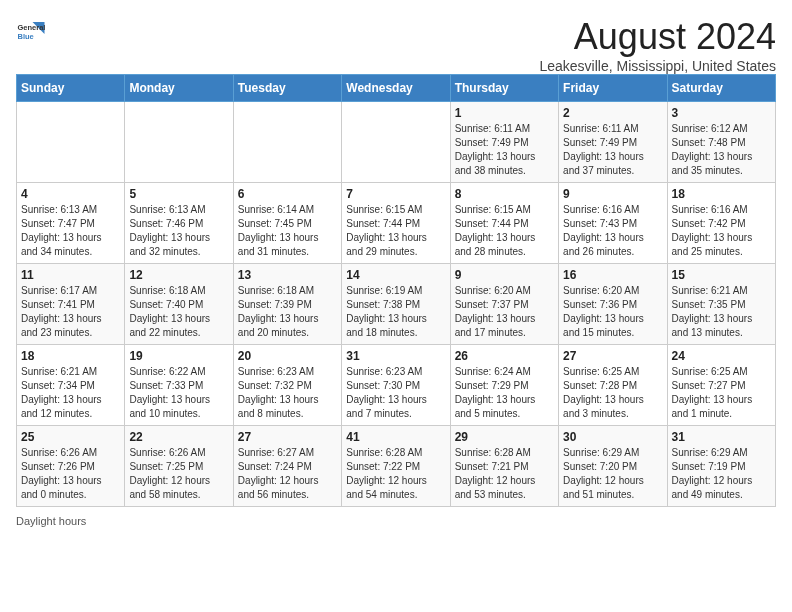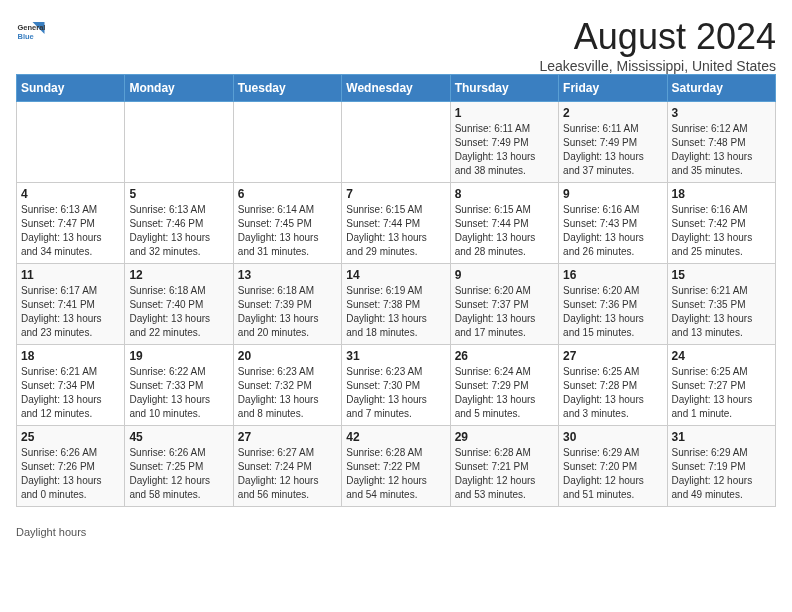--- a/index.html
+++ b/index.html
@@ -72,21 +72,21 @@
     }
     .day-info {
       color: #333;
       font-size: 10px;
       line-height: 1.4;
     }
     .empty-cell {
       background: #fff !important;
     }
     .footer-note {
-      margin-top: 19px;
+      margin-top: 8px;
       font-size: 11px;
       color: #555;
     }
   </style>
 </head>
 <body>
 
 <div class="header">
   <div class="logo">
     <svg class="logo-icon" viewBox="0 0 40 40">
@@ -222,29 +222,29 @@
           <span class="day-num">24</span>
           <div class="day-info">Sunrise: 6:25 AM<br>Sunset: 7:27 PM<br>Daylight: 13 hours and 1 minute.</div>
         </td>
       </tr>
       <tr>
         <td>
           <span class="day-num">25</span>
           <div class="day-info">Sunrise: 6:26 AM<br>Sunset: 7:26 PM<br>Daylight: 13 hours and 0 minutes.</div>
         </td>
         <td>
-          <span class="day-num">45</span>
+          <span class="day-num">22</span>
           <div class="day-info">Sunrise: 6:26 AM<br>Sunset: 7:25 PM<br>Daylight: 12 hours and 58 minutes.</div>
         </td>
         <td>
           <span class="day-num">27</span>
           <div class="day-info">Sunrise: 6:27 AM<br>Sunset: 7:24 PM<br>Daylight: 12 hours and 56 minutes.</div>
         </td>
         <td>
-          <span class="day-num">42</span>
+          <span class="day-num">41</span>
           <div class="day-info">Sunrise: 6:28 AM<br>Sunset: 7:22 PM<br>Daylight: 12 hours and 54 minutes.</div>
         </td>
         <td>
           <span class="day-num">29</span>
           <div class="day-info">Sunrise: 6:28 AM<br>Sunset: 7:21 PM<br>Daylight: 12 hours and 53 minutes.</div>
         </td>
         <td>
           <span class="day-num">30</span>
           <div class="day-info">Sunrise: 6:29 AM<br>Sunset: 7:20 PM<br>Daylight: 12 hours and 51 minutes.</div>
         </td>

